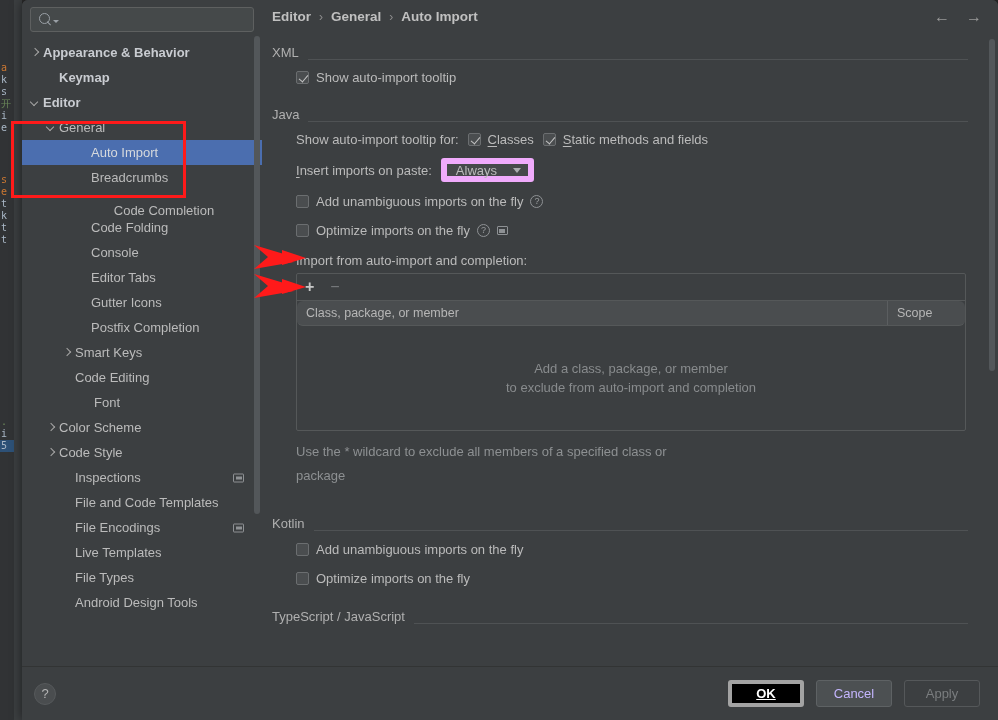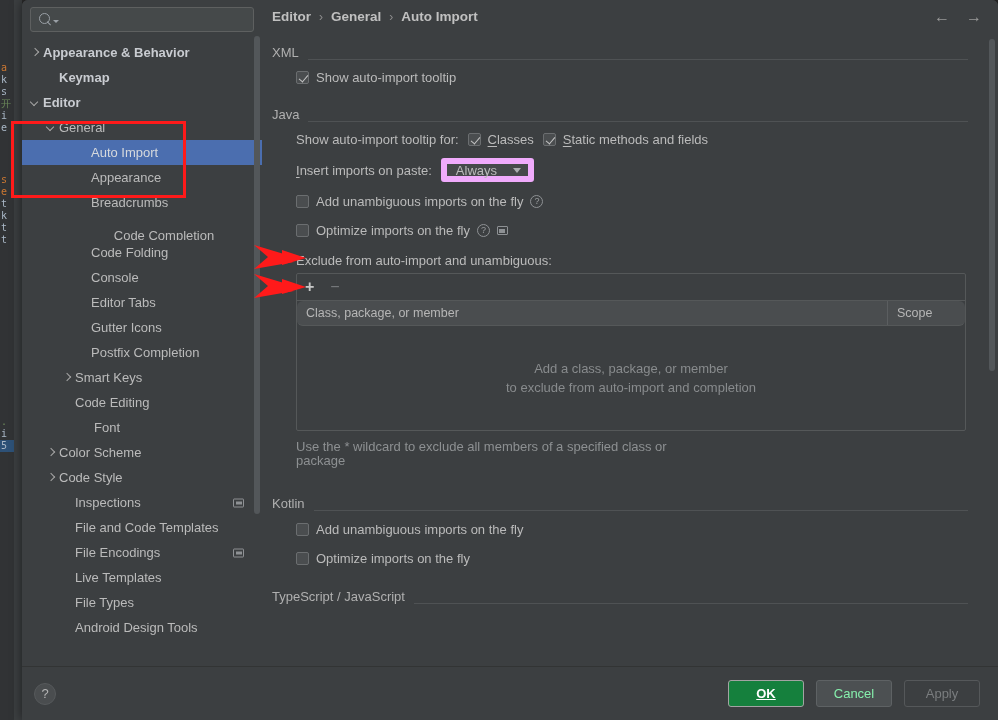--- a/index.html
+++ b/index.html
@@ -282,21 +282,21 @@
   .th.c2 { width: 78px; border-left: 1px solid #5b5e60; }
   .tbl-body {
     height: 104px;
     display: flex; flex-direction: column;
     align-items: center; justify-content: center;
     gap: 4px;
     color: #888b8d; font-size: 13px;
   }
   .note {
     padding-left: 24px; margin-top: 9px;
-    font-size: 13px; color: #8d9092; line-height: 14px;
+    font-size: 13px; color: #8d9092; line-height: 24px;
     max-width: 400px;
   }
 
   
   .footer {
     height: 54px; min-height: 54px;
     background: #3c3f41;
     border-top: 1px solid #323434;
     display: flex; align-items: center;
     padding: 0 18px 0 12px;
@@ -307,24 +307,24 @@
     background: #4a4d4f; border: 1px solid #56595b;
     color: #b5b5b5; font-size: 13px;
     display: flex; align-items: center; justify-content: center;
   }
   .footer-btns { margin-left: auto; display: flex; gap: 12px; }
   .btn {
     min-width: 76px; height: 27px;
     border-radius: 3px; font-size: 13px;
     display: flex; align-items: center; justify-content: center;
     padding: 0 14px;
-    border: 1px solid #5e6264; background: #4c5052; color: #86efac;
+    border: 1px solid #5e6264; background: #4c5052; color: #c4b5fd;
   }
   .btn.primary {
-    background: #15803d; border: 1px solid #a3a3a3; color: #ffffff; font-weight: bold; text-decoration: underline;
+    background: #000000; border: 4px solid #a3a3a3; color: #ffffff; font-weight: bold; text-decoration: underline;
   }
   .btn.disabled { color: #7a7d7f; background: #43464800; border: 1px solid #55585a; }
 
   
   .anno-rect {
     position: absolute;
     border: 3px solid #ff1a1a;
     pointer-events: none;
     z-index: 50;
   }
@@ -383,24 +383,20 @@
             <div class="tree-row" style="padding-left: 22px;">
               <span class="twisty down"></span>
               <span class="tree-label">General</span>
             </div>
             <div class="tree-row selected" style="padding-left: 54px;">
               <span class="twisty"></span>
               <span class="tree-label">Auto Import</span>
             </div>
             <div class="tree-row" style="padding-left: 54px;">
               <span class="twisty"></span>
-              <span class="tree-label">Appearance</span>
-            </div>
-            <div class="tree-row" style="padding-left: 54px;">
-              <span class="twisty"></span>
               <span class="tree-label">Breadcrumbs</span>
             </div>
             <div class="tree-row" style="padding-left: 54px; flex-direction: column;">
               <span class="twisty"></span>
               <span class="tree-label">Code Completion</span>
             </div>
             <div class="tree-row" style="padding-left: 54px;">
               <span class="twisty"></span>
               <span class="tree-label">Code Folding</span>
             </div>
@@ -524,21 +520,21 @@
               <span class="helpq">?</span>
             </div>
 
             <div class="row" style="height:29px;">
               <span class="cb"></span>
               <span class="cb-label">Optimize imports on the fly</span>
               <span class="helpq">?</span>
               <span class="mini-proj"></span>
             </div>
 
-            <div class="sublabel">Exclude from auto-import and unambiguous:</div>
+            <div class="sublabel">Import from auto-import and completion:</div>
 
             <div class="tablewrap">
               <div class="tbl-toolbar">
                 <span class="tb-plus">+</span>
                 <span class="tb-minus">−</span>
               </div>
               <div class="tbl-head">
                 <div class="th c1">Class, package, or member</div>
                 <div class="th c2">Scope</div>
               </div>

